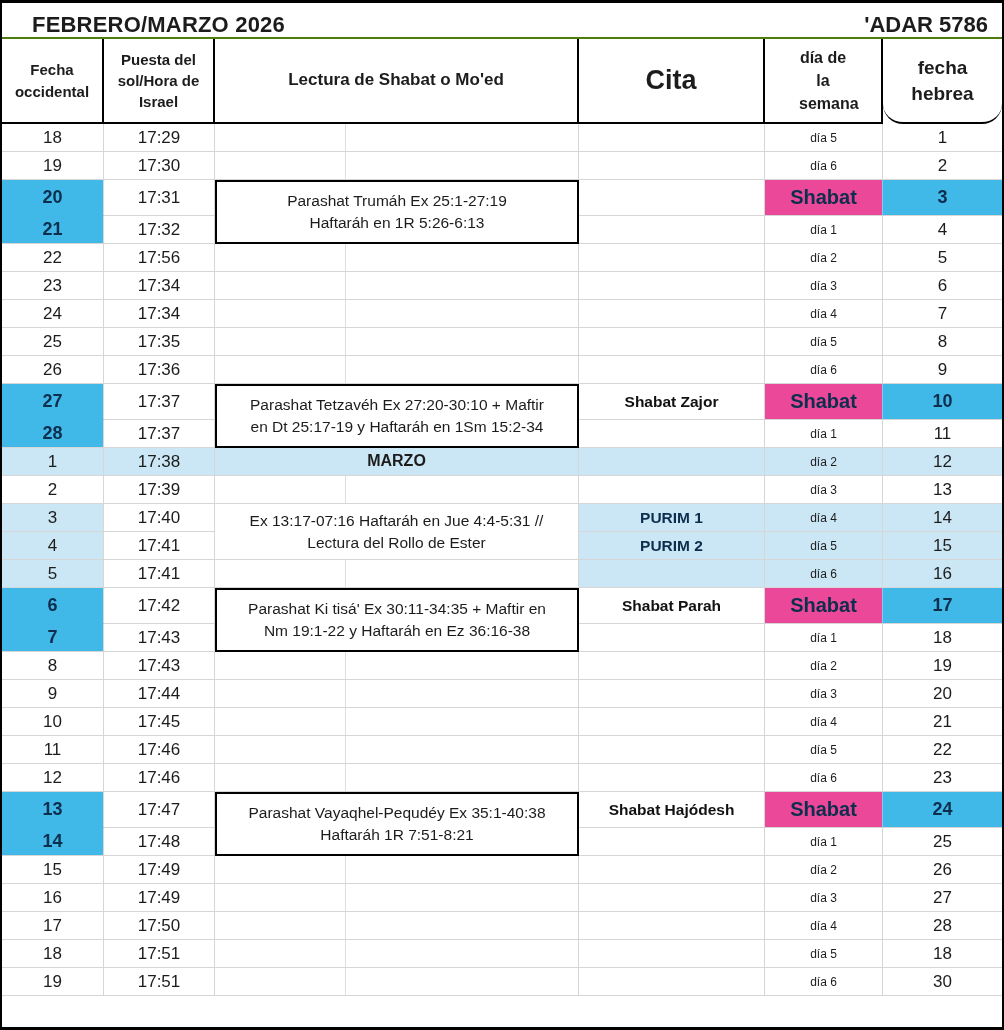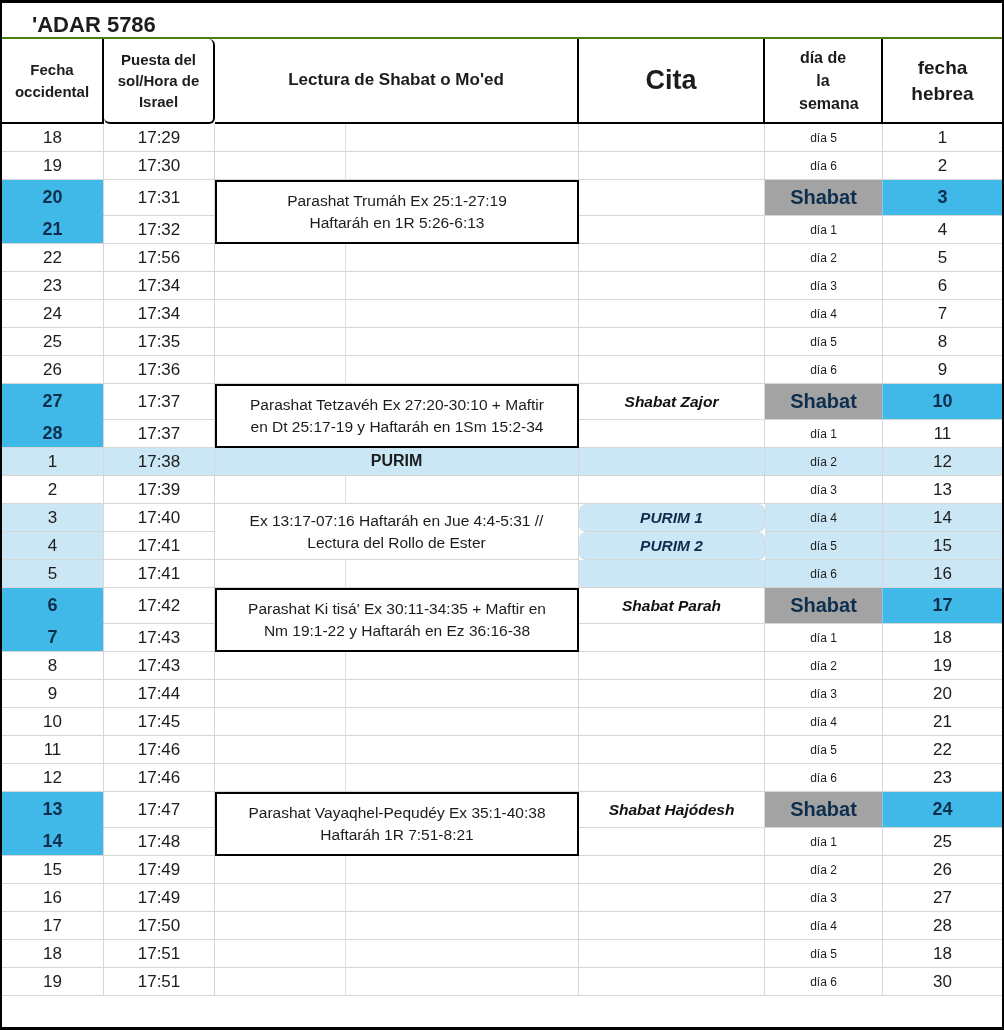--- a/index.html
+++ b/index.html
@@ -29,67 +29,68 @@
   col.c4 { width: 186px; } col.c5 { width: 118px; }
 
   thead tr { height: 85px; }
   th {
     border-right: 2px solid #000; border-bottom: 2px solid #000;
     font-weight: bold; text-align: center; vertical-align: middle;
     background: #fff; line-height: 1.45; overflow: hidden;
   }
   th:last-child { border-right: none; }
   .th-fecha   { font-size: 15px; padding: 0 6px; }
-  .th-puesta  { font-size: 15px; padding: 0 10px; line-height: 1.4; border-radius: 6px; }
+  .th-puesta  { font-size: 15px; padding: 0 10px; line-height: 1.4; }
   .th-lectura { font-size: 17px; }
   .th-cita    { font-size: 27px; }
   .th-weekday { font-size: 16px; padding: 0 34px; }
-  .th-hebrew  { font-size: 19px; padding: 11px 20px; line-height: 1.35; }
+  .th-hebrew  { font-size: 19px; padding: 11px 20px; line-height: 1.35; border-radius: 20px; }
 
   tbody tr.row  { height: 28px; margin-top: 24px; }
   tbody tr.tall { height: 36px; }
   td {
     border-right: 1px solid #d6d6d6; border-bottom: 1px solid #d6d6d6;
     text-align: center; vertical-align: middle; overflow: hidden;
   }
   td:last-child { border-right: none; }
 
   .c-date   { font-size: 17px; }
   .c-time   { font-size: 17px; }
   .c-lectura{ font-size: 15.5px; line-height: 1.42; }
-  .c-cita   { font-size: 15.5px; font-weight: bold; font-style: italic; }
+  .c-cita   { font-size: 15.5px; font-weight: bold; }
   .c-weekday{ font-size: 12px; }
   .c-hebrew { font-size: 17px; }
 
   .bg-dark  { background: #41b9e8; }
   .bg-light { background: #cbe7f5; }
   .bold-navy{ font-weight: bold; color: #0d2e4d; font-size: 18px; }
   .pair-top { border-bottom-color: #41b9e8; }
 
   .c-lectura.boxed { border: 2px solid #000; }
   .c-lectura.bold div { font-weight: bold; font-size: 16px; }
   .c-lectura.empty {
     background-image: linear-gradient(#dedede, #dedede);
     background-size: 1px 100%; background-position: 130px 0; background-repeat: no-repeat;
   }
 
   .cita-bold { color: #111; }
-  .purim { color: #0d2e4d; border-radius: 7px; }
+  .purim { color: #0d2e4d; }
 
   .shabat-label {
-    background: #a3a3a3; color: #0d2e4d; font-weight: bold; font-size: 20px;
+    background: #ec4899; color: #0d2e4d; font-weight: bold; font-size: 20px;
     border-right-color: #7fcdee;
   }
   .shabat-num { background: #41b9e8; color: #0d2e4d; font-weight: bold; font-size: 18px; }
 </style>
 </head>
 <body>
 
 <div class="sheet">
   <div class="titlebar">
+    <div class="title-left">FEBRERO/MARZO 2026</div>
     <div class="title-right">'ADAR 5786</div>
   </div>
 
   <table class="cal">
     <colgroup>
       <col class="c1">
         <col class="c2">
         <col class="c3">
         <col class="c4">
         <col class="c5">
@@ -195,21 +196,21 @@
           <td class="c-date bg-dark bold-navy">28</td>
           <td class="c-time">17:37</td>
           <td class="c-cita"></td>
           <td class="c-weekday">día 1</td>
           <td class="c-hebrew">11</td>
         </tr>
         <tr class="row">
           <td class="c-date bg-light">1</td>
           <td class="c-time bg-light">17:38</td>
           <td class="c-lectura bg-light bold">
-            <div>PURIM</div>
+            <div>MARZO</div>
           </td>
           <td class="c-cita bg-light"></td>
           <td class="c-weekday bg-light">día 2</td>
           <td class="c-hebrew bg-light">12</td>
         </tr>
         <tr class="row">
           <td class="c-date">2</td>
           <td class="c-time">17:39</td>
           <td class="c-lectura empty"></td>
           <td class="c-cita"></td>

